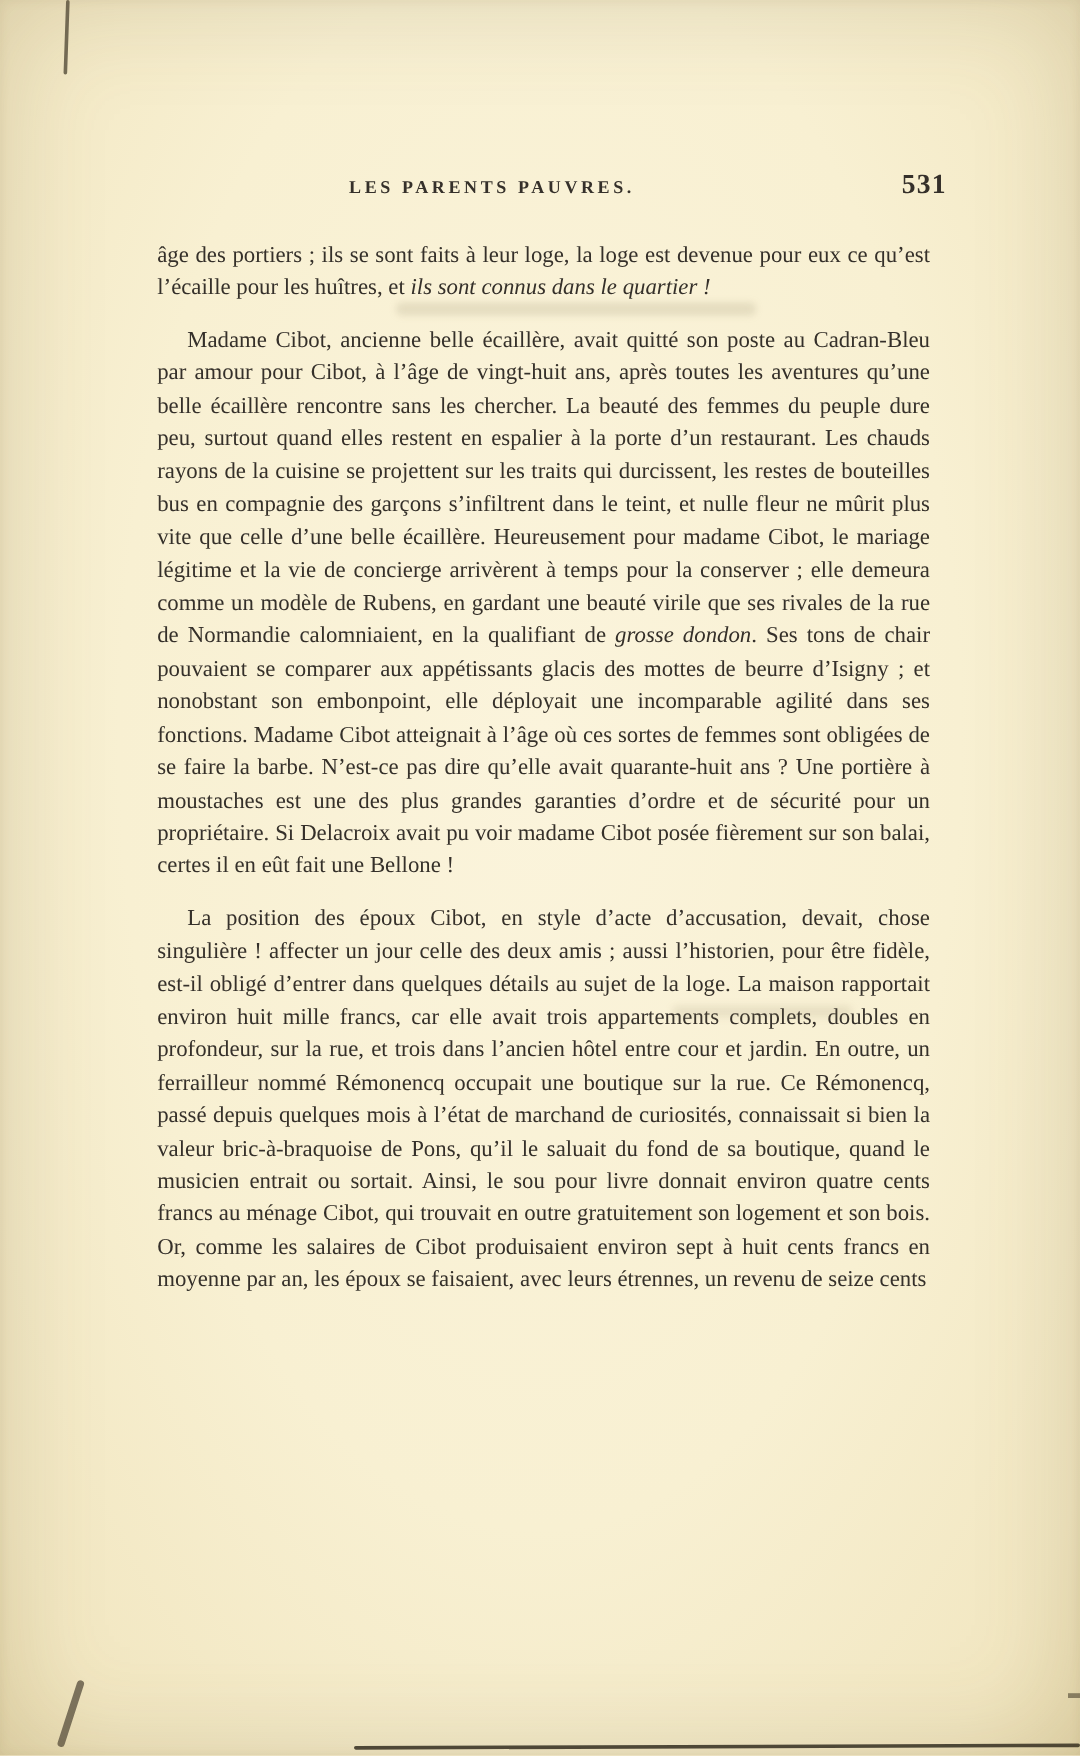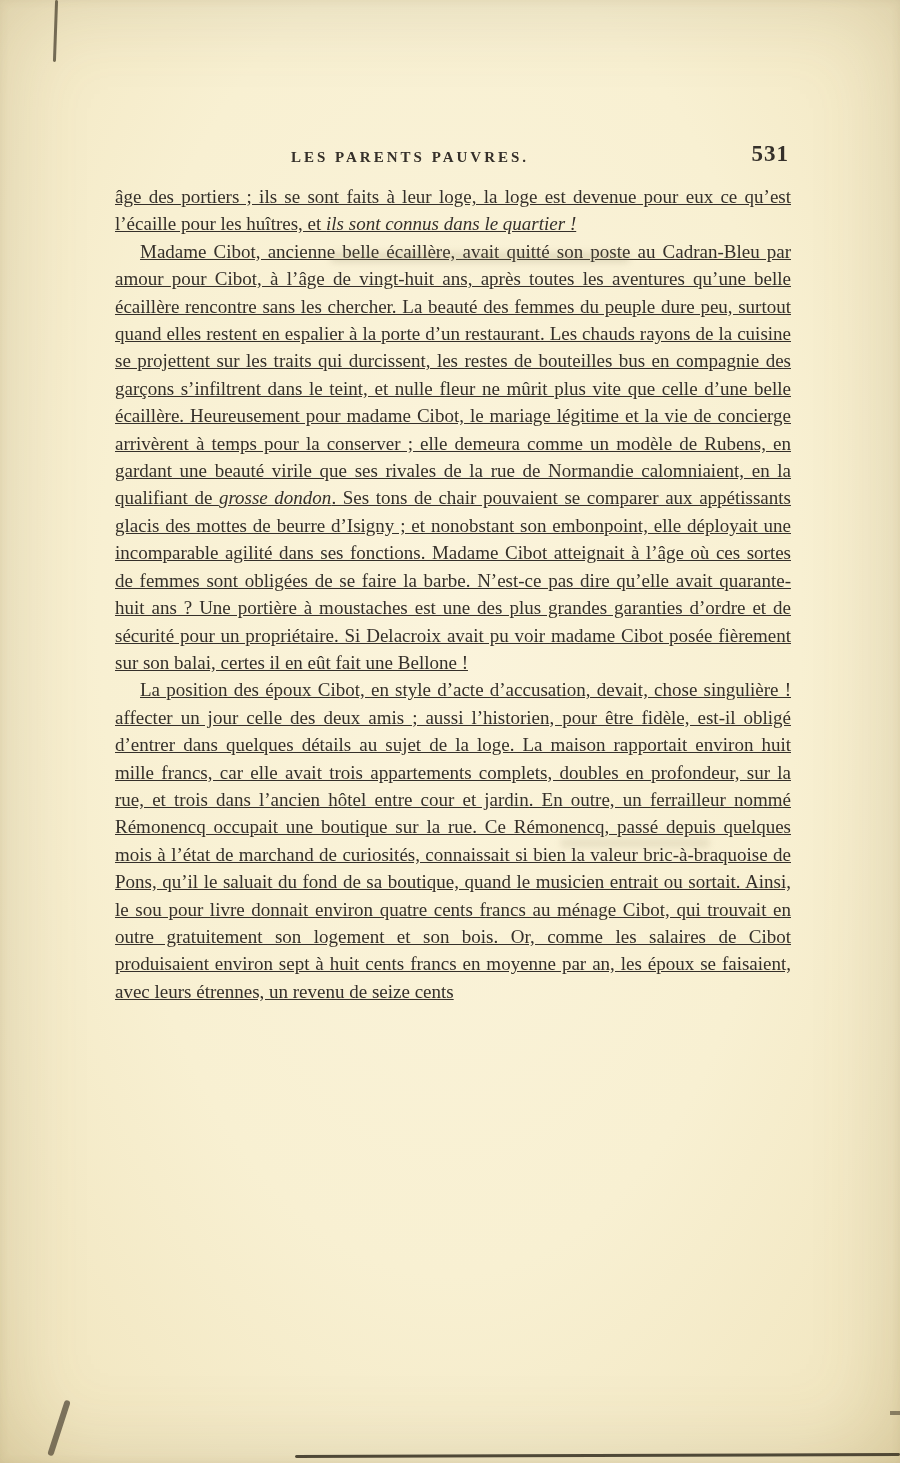--- a/index.html
+++ b/index.html
@@ -58,22 +58,21 @@
     top: 183px;
     left: 115px;
     width: 676px;
     font-size: 19px;
     line-height: 27.4px;
     text-align: justify;
     color: var(--ink, #35302a);
     text-rendering: optimizeLegibility;
   }
   .body-text p {
-    margin: 0;
-    text-decoration: underline;
+    margin: 16px;
   }
   .body-text p.indent {
     text-indent: 25px;
   }
   .italic {
     font-style: italic;
   }
   
   .artifact {
     position: absolute;

